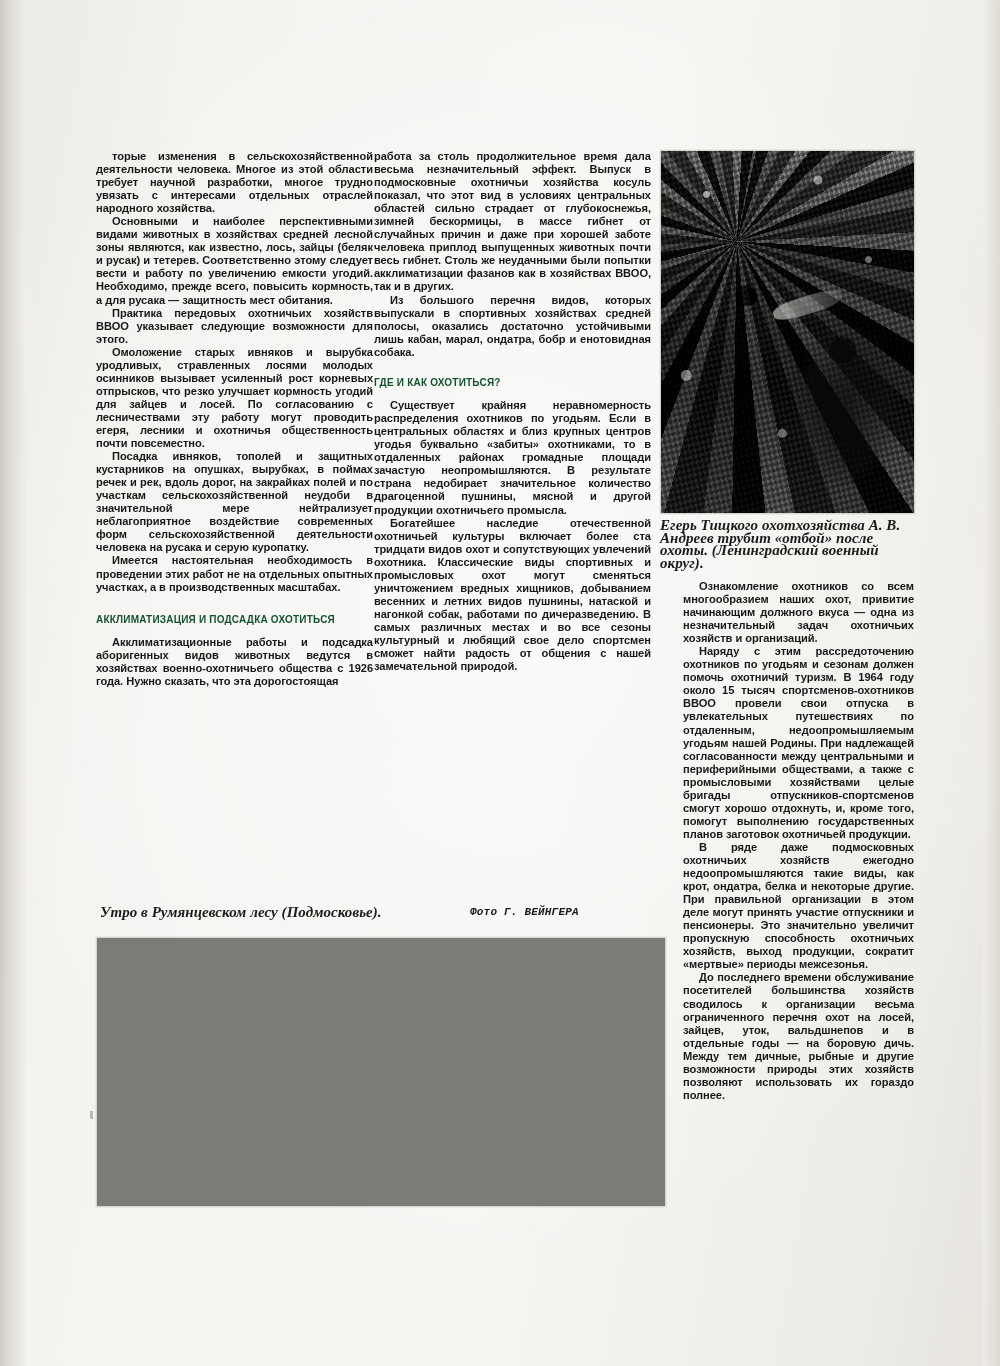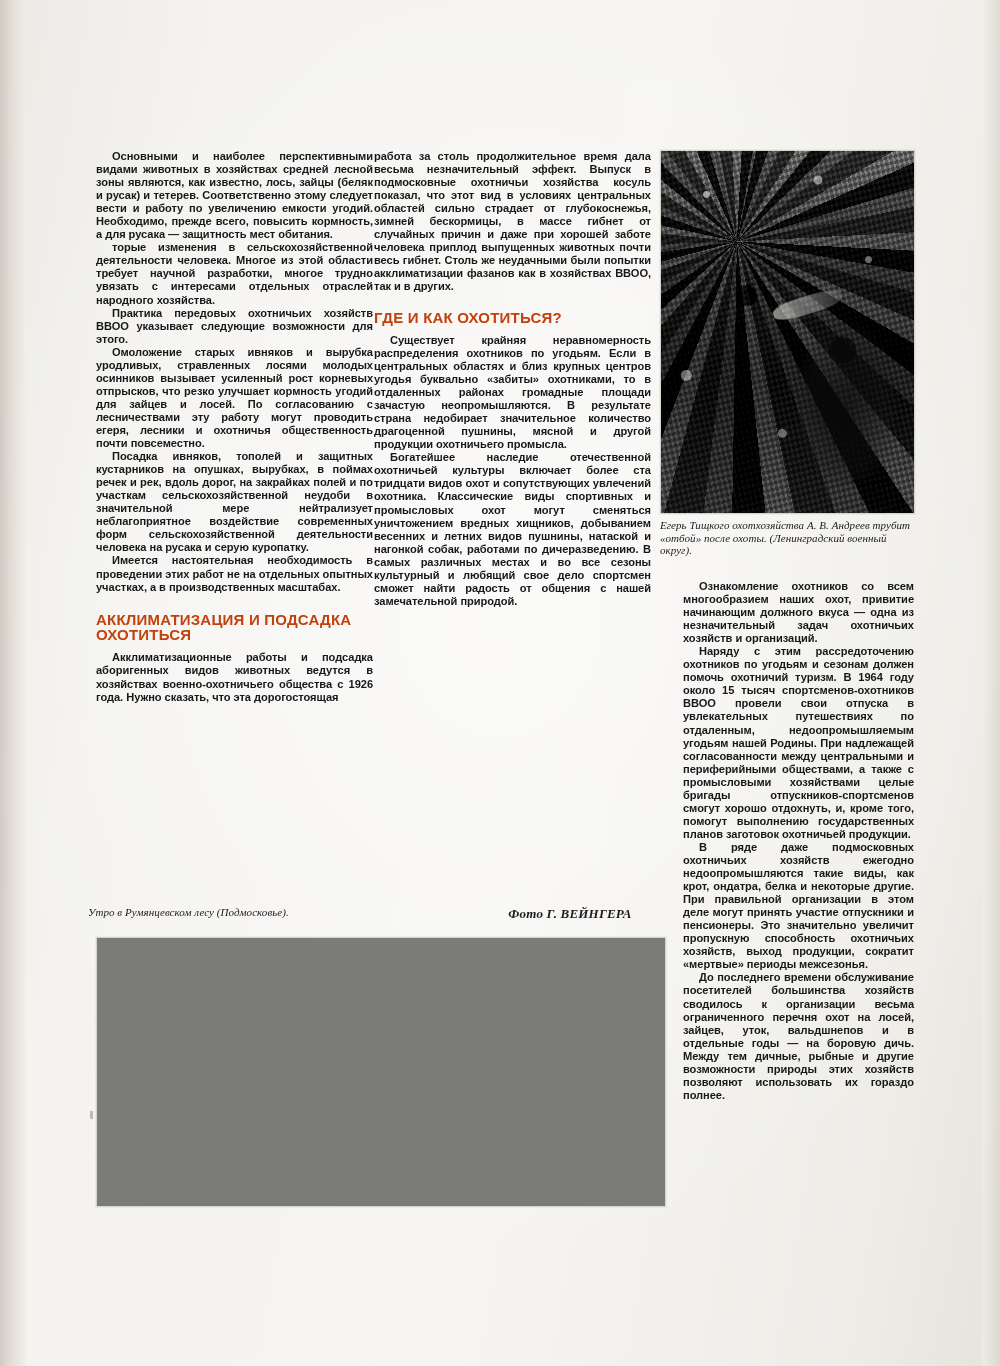--- a/index.html
+++ b/index.html
@@ -77,27 +77,27 @@
     text-indent: 16px;
     font-weight: 700;
     text-align: justify;
     -webkit-hyphens: none;
     hyphens: none;
   }
   .col p.cont { text-indent: 0; }
 
   h2.section-head {
     margin: 18px 0 9px 0;
-    font-size: 15px;
+    font-size: 10px;
     line-height: 15.4px;
     font-weight: 700;
     letter-spacing: 0.2px;
     text-align: left;
     text-indent: 0;
-    color: #c2410c;
+    color: #14532d;
   }
   h2.section-head.inline-q {
     margin-top: 16px;
   }
 
   
   .photo {
     position: absolute;
     overflow: hidden;
     background: #7b7b78;
@@ -181,47 +181,47 @@
       linear-gradient(180deg, #707068 0%, #50504a 40%, #43433e 72%, #5a5a52 100%);
     background-blend-mode: screen, multiply, screen, screen, multiply, multiply, overlay, overlay, normal;
     filter: contrast(1.25) brightness(1.0) grayscale(1);
   }
 
   
   .caption {
     position: absolute;
     font-family: "Liberation Serif", serif;
     font-style: italic;
-    font-weight: 400;
-    font-size: 11px;
+    font-weight: 700;
+    font-size: 15px;
     line-height: 12.5px;
     color: #1b1b1d;
     letter-spacing: 0.05px;
   }
   #caption-horn {
     left: 660px;
     top: 519px;
     width: 253px;
   }
   #caption-forest {
-    left: 88px;
+    left: 100px;
     top: 906px;
     width: 330px;
     line-height: 13px;
   }
   #photo-credit {
     position: absolute;
     left: 470px;
     top: 906px;
     width: 200px;
-    text-align: center;
-    font-family: Liberation Serif, serif;
+    text-align: left;
+    font-family: Liberation Mono, monospace;
     font-style: italic;
     font-weight: 700;
-    font-size: 13px;
+    font-size: 11px;
     color: #1b1b1d;
     letter-spacing: .2px;
   }
 
   
   .speck {
     position: absolute;
     background: #8e8b85;
     opacity: .55;
   }
@@ -246,32 +246,33 @@
 
   <div class="photo" id="photo-forest">
     <div class="halftone"></div>
   </div>
   <div class="caption" id="caption-forest">Утро в Румянцевском лесу (Подмосковье).</div>
   <div id="photo-credit">Фото Г. ВЕЙНГЕРА</div>
 
   <div id="content">
 
     <div class="col" id="col1">
+      <p>торые изменения в сельскохозяйственной деятельности человека. Многое из этой области требует научной разработки, многое трудно увязать с интересами отдельных отраслей народного хозяйства.</p>
       <p>Основными и наиболее перспективными видами животных в хозяйствах средней лесной зоны являются, как известно, лось, зайцы (беляк и русак) и тетерев. Соответственно этому следует вести и работу по увеличению емкости угодий. Необходимо, прежде всего, повысить кормность, а для русака — защитность мест обитания.</p>
-      <p>торые изменения в сельскохозяйственной деятельности человека. Многое из этой области требует научной разработки, многое трудно увязать с интересами отдельных отраслей народного хозяйства.</p>
       <p>Практика передовых охотничьих хозяйств ВВОО указывает следующие возможности для этого.</p>
       <p>Омоложение старых ивняков и вырубка уродливых, стравленных лосями молодых осинников вызывает усиленный рост корневых отпрысков, что резко улучшает кормность угодий для зайцев и лосей. По согласованию с лесничествами эту работу могут проводить егеря, лесники и охотничья общественность почти повсеместно.</p>
       <p>Посадка ивняков, тополей и защитных кустарников на опушках, вырубках, в поймах речек и рек, вдоль дорог, на закрайках полей и по участкам сельскохозяйственной неудоби в значительной мере нейтрализует неблагоприятное воздействие современных форм сельскохозяйственной деятельности человека на русака и серую куропатку.</p>
       <p>Имеется настоятельная необходимость в проведении этих работ не на отдельных опытных участках, а в производственных масштабах.</p>
       <h2 class="section-head">АККЛИМАТИЗАЦИЯ И ПОДСАДКА ОХОТИТЬСЯ</h2>
       <p>Акклиматизационные работы и подсадка аборигенных видов животных ведутся в хозяйствах военно-охотничьего общества с 1926 года. Нужно сказать, что эта дорогостоящая</p>
     </div>
 
     <div class="col" id="col2">
       <p class="cont">работа за столь продолжительное время дала весьма незначительный эффект. Выпуск в подмосковные охотничьи хозяйства косуль показал, что этот вид в условиях центральных областей сильно страдает от глубокоснежья, зимней бескормицы, в массе гибнет от случайных причин и даже при хорошей заботе человека приплод выпущенных животных почти весь гибнет. Столь же неудачными были попытки акклиматизации фазанов как в хозяйствах ВВОО, так и в других.</p>
+      <p>Из большого перечня видов, которых выпускали в спортивных хозяйствах средней полосы, оказались достаточно устойчивыми лишь кабан, марал, ондатра, бобр и енотовидная собака.</p>
       <h2 class="section-head inline-q">ГДЕ И КАК ОХОТИТЬСЯ?</h2>
       <p>Существует крайняя неравномерность распределения охотников по угодьям. Если в центральных областях и близ крупных центров угодья буквально «забиты» охотниками, то в отдаленных районах громадные площади зачастую неопромышляются. В результате страна недобирает значительное количество драгоценной пушнины, мясной и другой продукции охотничьего промысла.</p>
       <p>Богатейшее наследие отечественной охотничьей культуры включает более ста тридцати видов охот и сопутствующих увлечений охотника. Классические виды спортивных и промысловых охот могут сменяться уничтожением вредных хищников, добыванием весенних и летних видов пушнины, натаской и нагонкой собак, работами по дичеразведению. В самых различных местах и во все сезоны культурный и любящий свое дело спортсмен сможет найти радость от общения с нашей замечательной природой.</p>
     </div>
 
     <div class="col" id="col3" style="top: 430px;">
       <p>Ознакомление охотников со всем многообразием наших охот, привитие начинающим должного вкуса — одна из незначительный задач охотничьих хозяйств и организаций.</p>
       <p>Наряду с этим рассредоточению охотников по угодьям и сезонам должен помочь охотничий туризм. В 1964 году около 15 тысяч спортсменов-охотников ВВОО провели свои отпуска в увлекательных путешествиях по отдаленным, недоопромышляемым угодьям нашей Родины. При надлежащей согласованности между центральными и периферийными обществами, а также с промысловыми хозяйствами целые бригады отпускников-спортсменов смогут хорошо отдохнуть, и, кроме того, помогут выполнению государственных планов заготовок охотничьей продукции.</p>
       <p>В ряде даже подмосковных охотничьих хозяйств ежегодно недоопромышляются такие виды, как крот, ондатра, белка и некоторые другие. При правильной организации в этом деле могут принять участие отпускники и пенсионеры. Это значительно увеличит пропускную способность охотничьих хозяйств, выход продукции, сократит «мертвые» периоды межсезонья.</p>
       <p>До последнего времени обслуживание посетителей большинства хозяйств сводилось к организации весьма ограниченного перечня охот на лосей, зайцев, уток, вальдшнепов и в отдельные годы — на боровую дичь. Между тем дичные, рыбные и другие возможности природы этих хозяйств позволяют использовать их гораздо полнее.</p>

